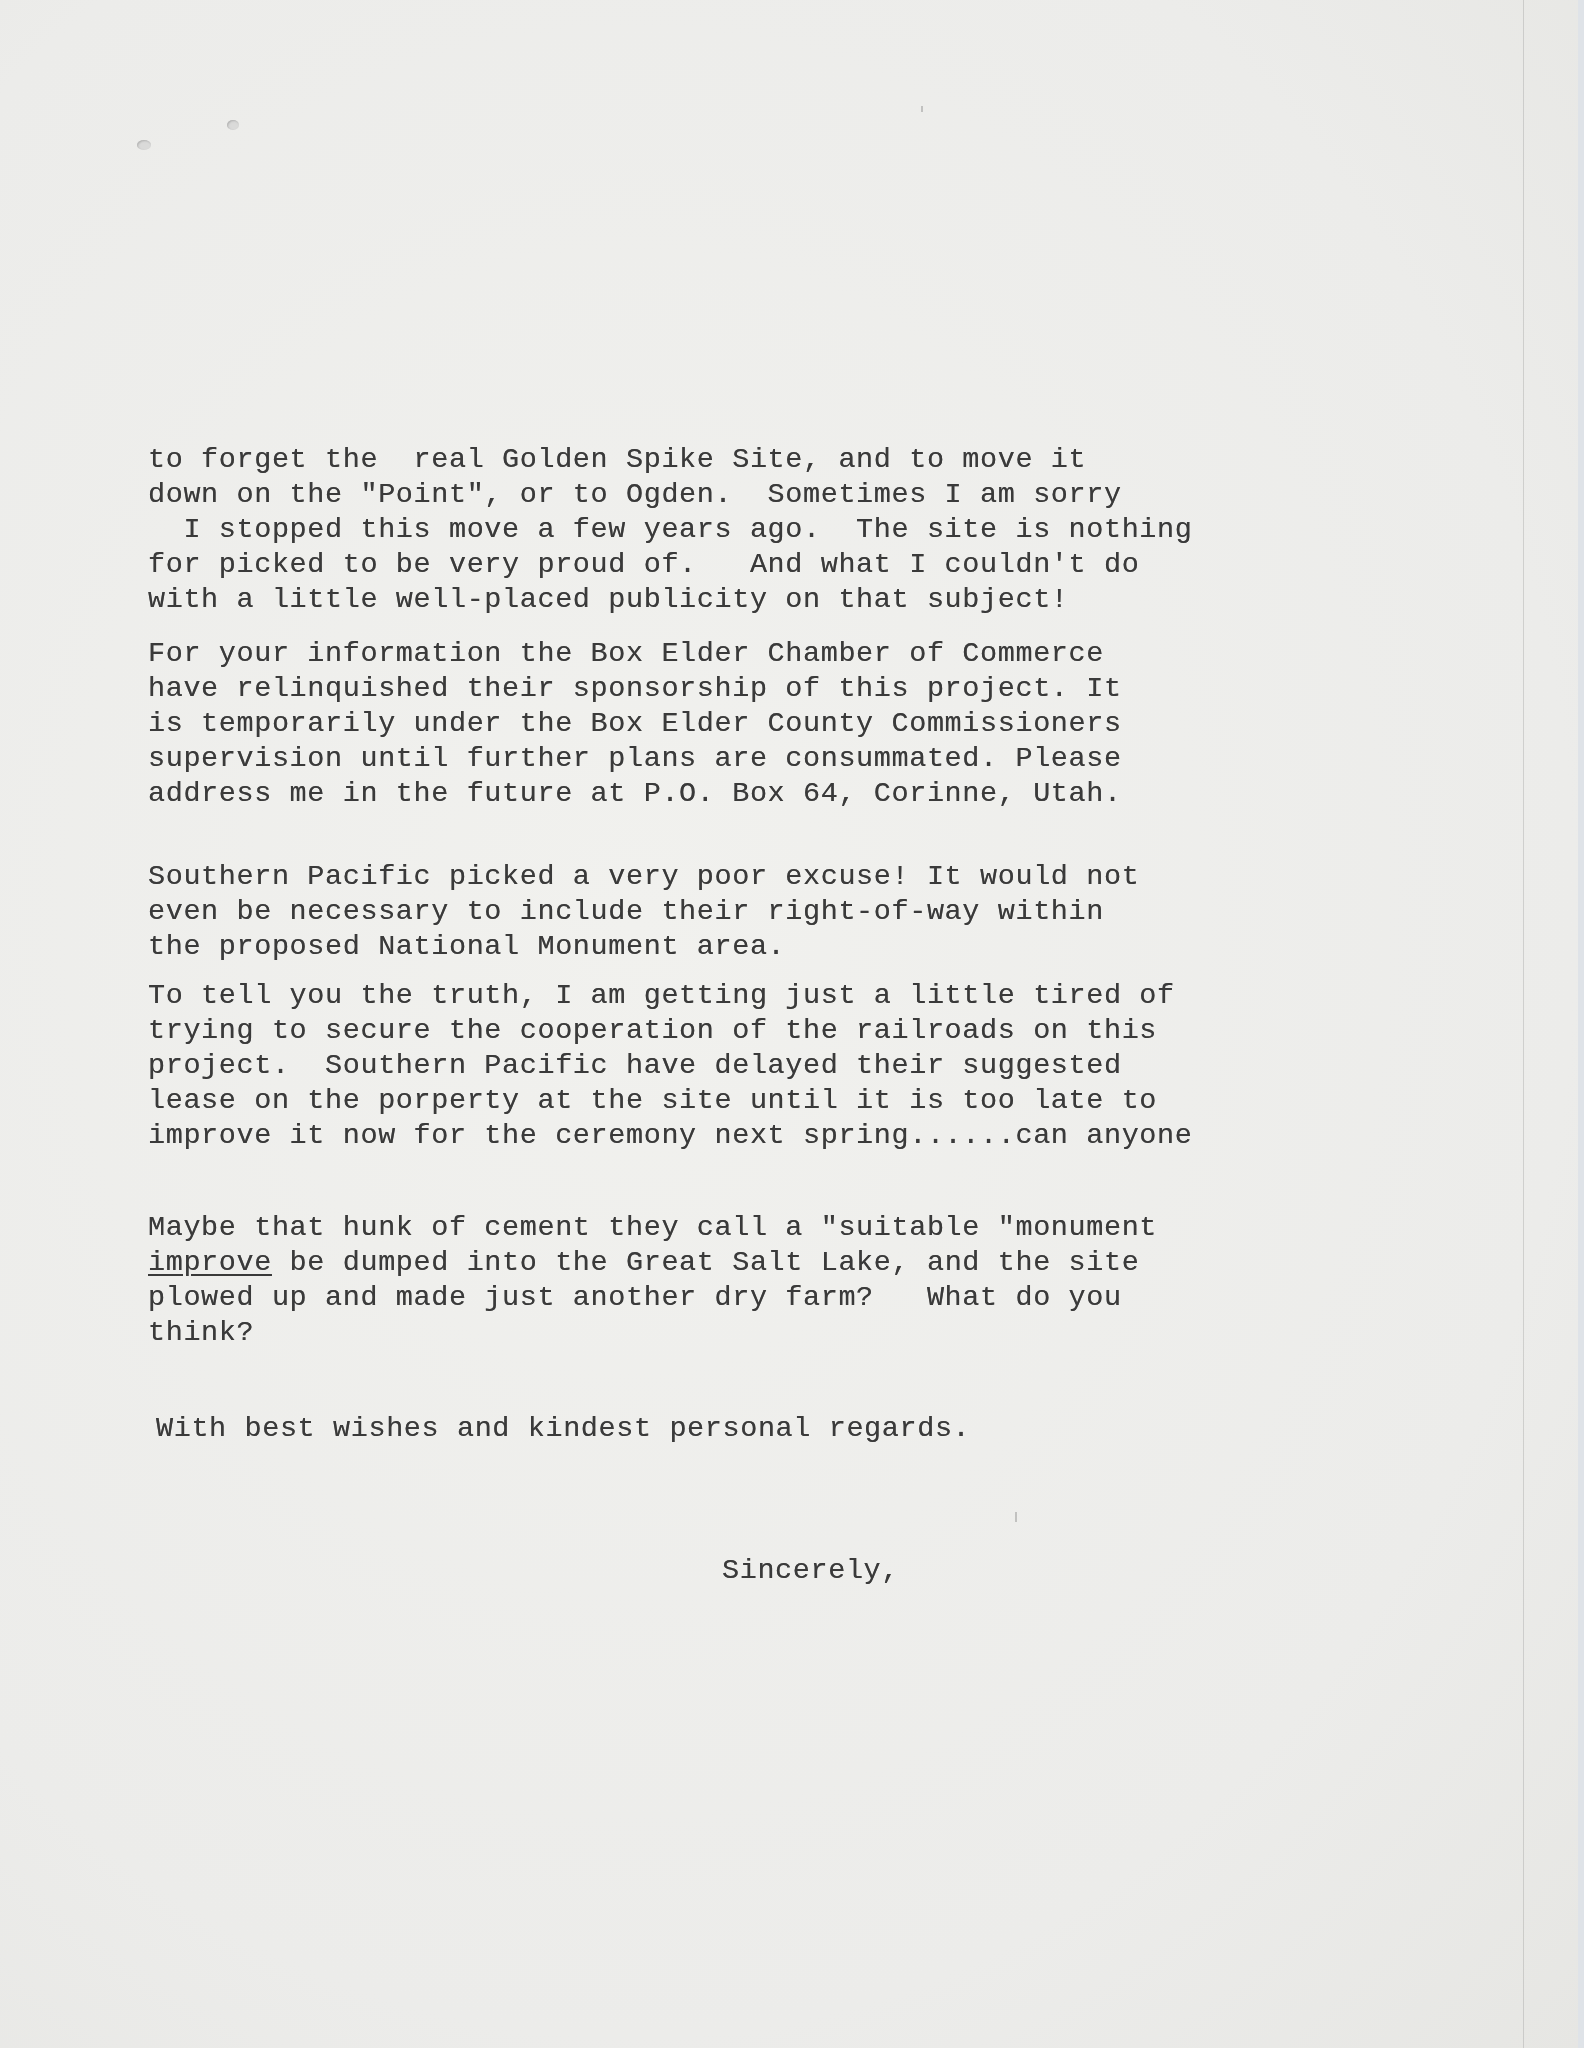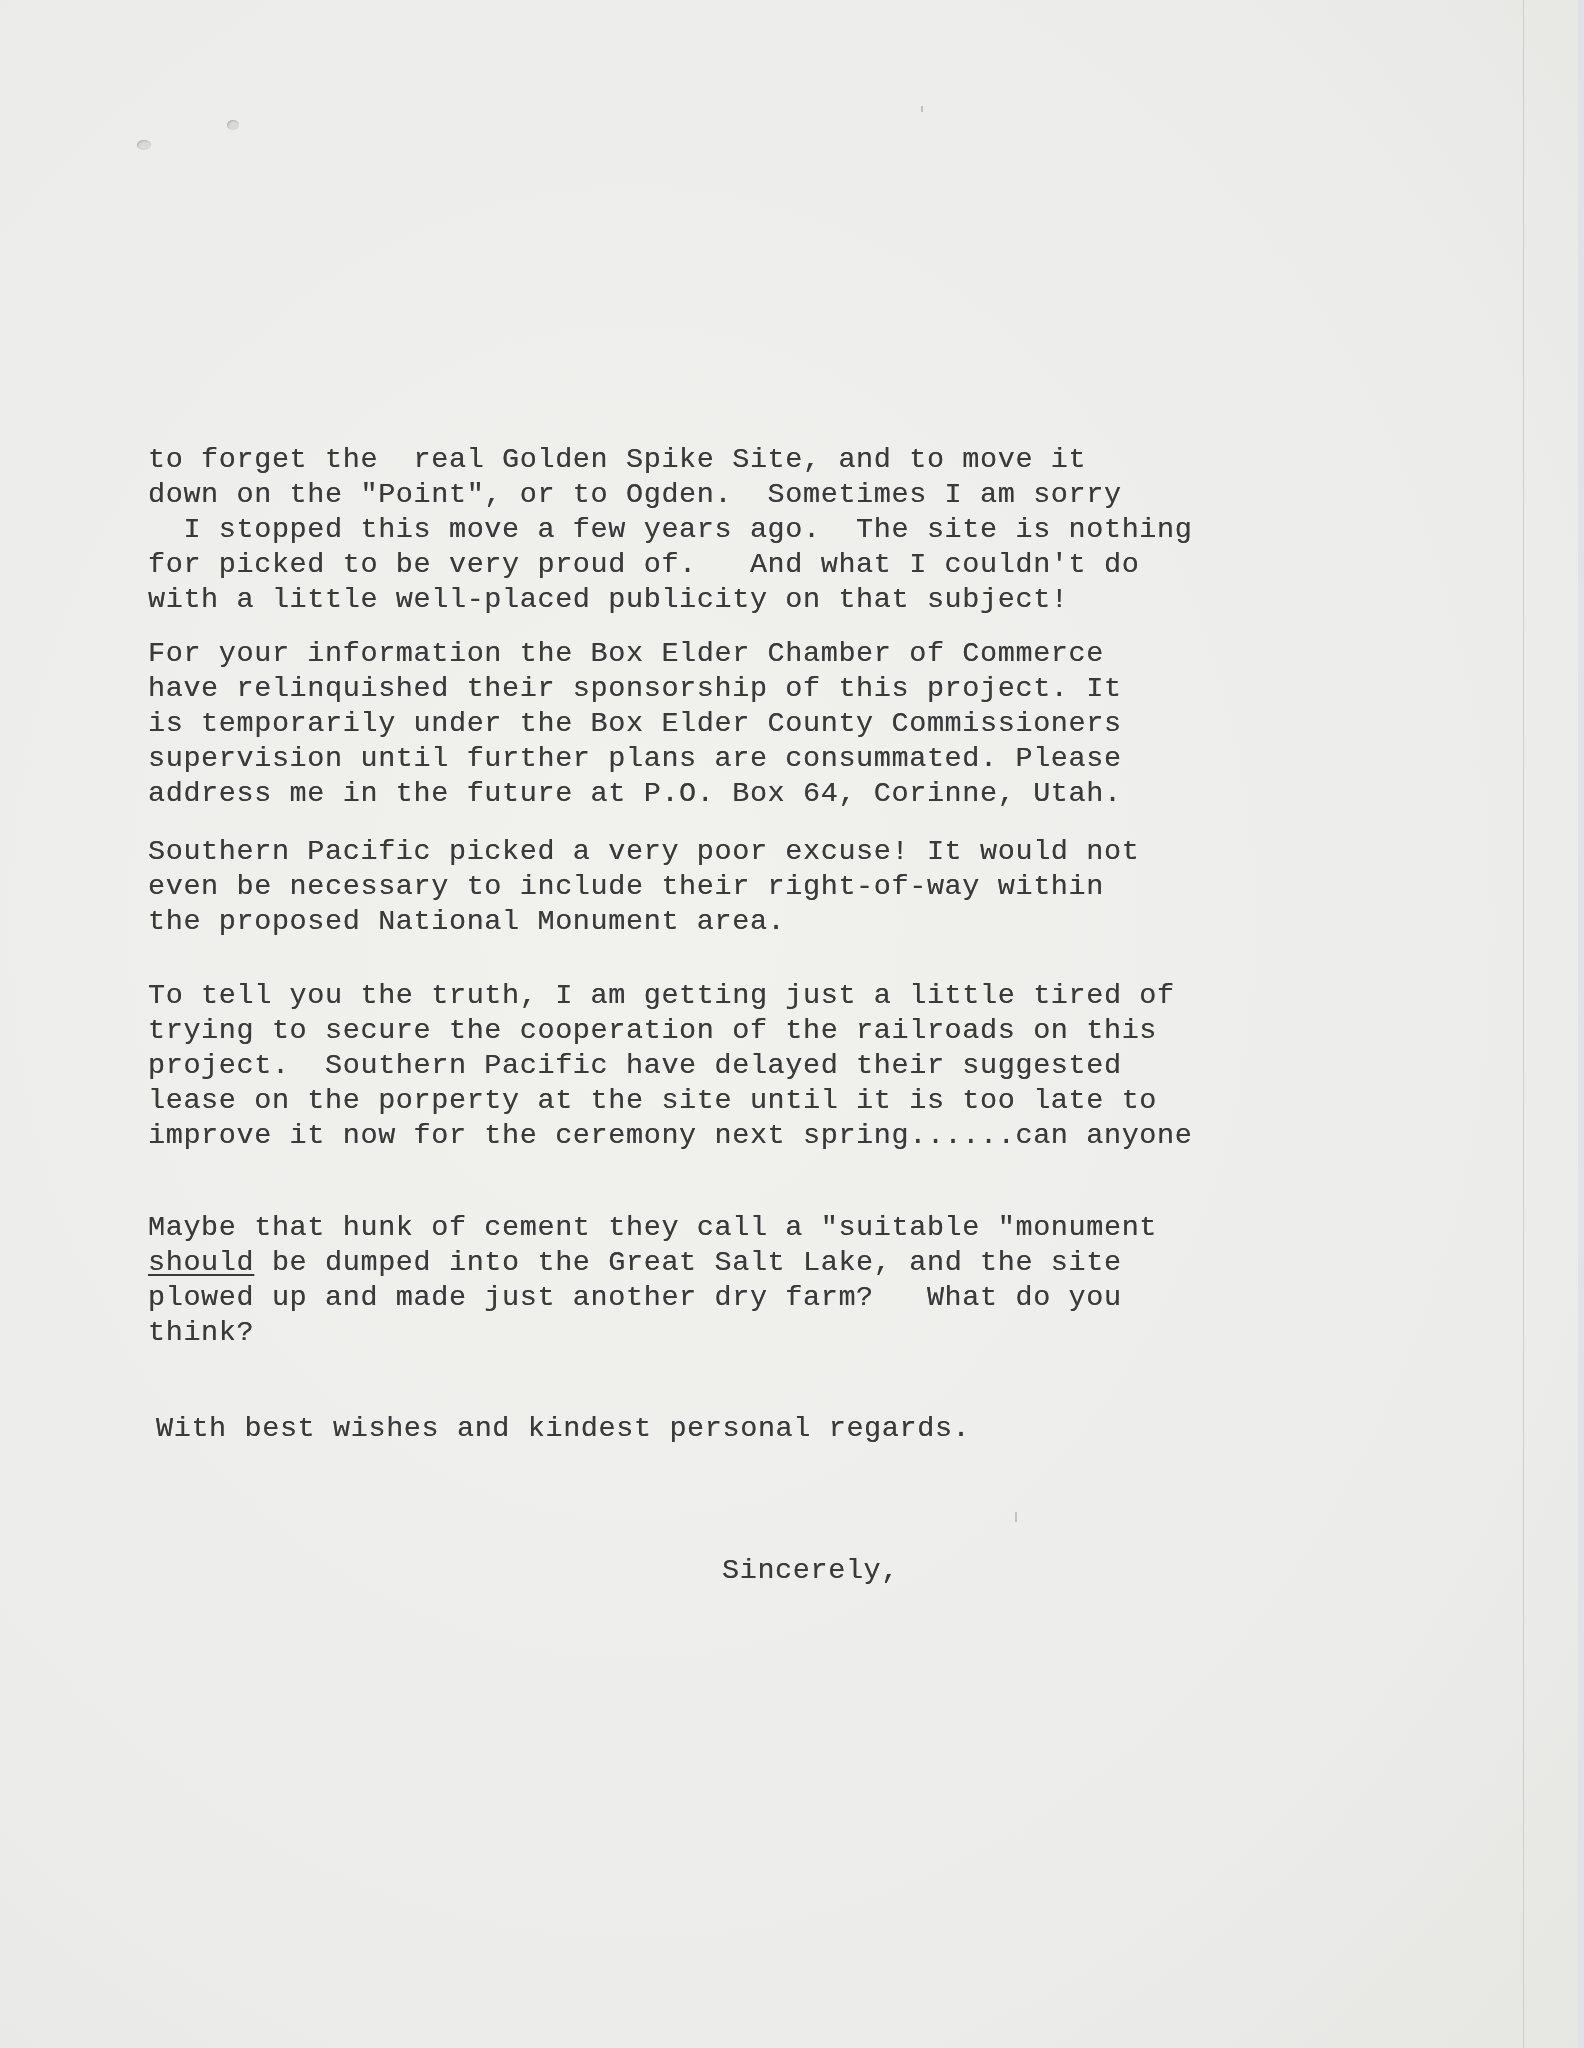--- a/index.html
+++ b/index.html
@@ -111,37 +111,37 @@
     </div>
 
     <div class="para" style="top:636px;">
       <span class="line">For your information the Box Elder Chamber of Commerce</span>
       <span class="line">have relinquished their sponsorship of this project. It</span>
       <span class="line">is temporarily under the Box Elder County Commissioners</span>
       <span class="line">supervision until further plans are consummated. Please</span>
       <span class="line">address me in the future at P.O. Box 64, Corinne, Utah.</span>
     </div>
 
-    <div class="para" style="top:834px;">
+    <div class="para" style="top:859px;">
       <span class="line">Southern Pacific picked a very poor excuse! It would not</span>
       <span class="line">even be necessary to include their right-of-way within</span>
       <span class="line">the proposed National Monument area.</span>
     </div>
 
     <div class="para" style="top:970px;margin-top:8px;">
       <span class="line">To tell you the truth, I am getting just a little tired of</span>
       <span class="line">trying to secure the cooperation of the railroads on this</span>
       <span class="line">project.  Southern Pacific have delayed their suggested</span>
       <span class="line">lease on the porperty at the site until it is too late to</span>
       <span class="line">improve it now for the ceremony next spring......can anyone</span>
     </div>
 
     <div class="para" style="top:1210px;">
       <span class="line">Maybe that hunk of cement they call a "suitable "monument</span>
-      <span class="line"><span class="u">should</span><span> be dumped into the Great Salt Lake, and the site</span></span>
+      <span class="line"><span class="u">improve</span><span> be dumped into the Great Salt Lake, and the site</span></span>
       <span class="line">plowed up and made just another dry farm?   What do you</span>
       <span class="line">think?</span>
     </div>
 
     <div class="closing" style="top:1411px;">With best wishes and kindest personal regards.</div>
 
     <div class="signoff" style="top:1553px;left:574px;">Sincerely,</div>
   </div>
 </div>
 

